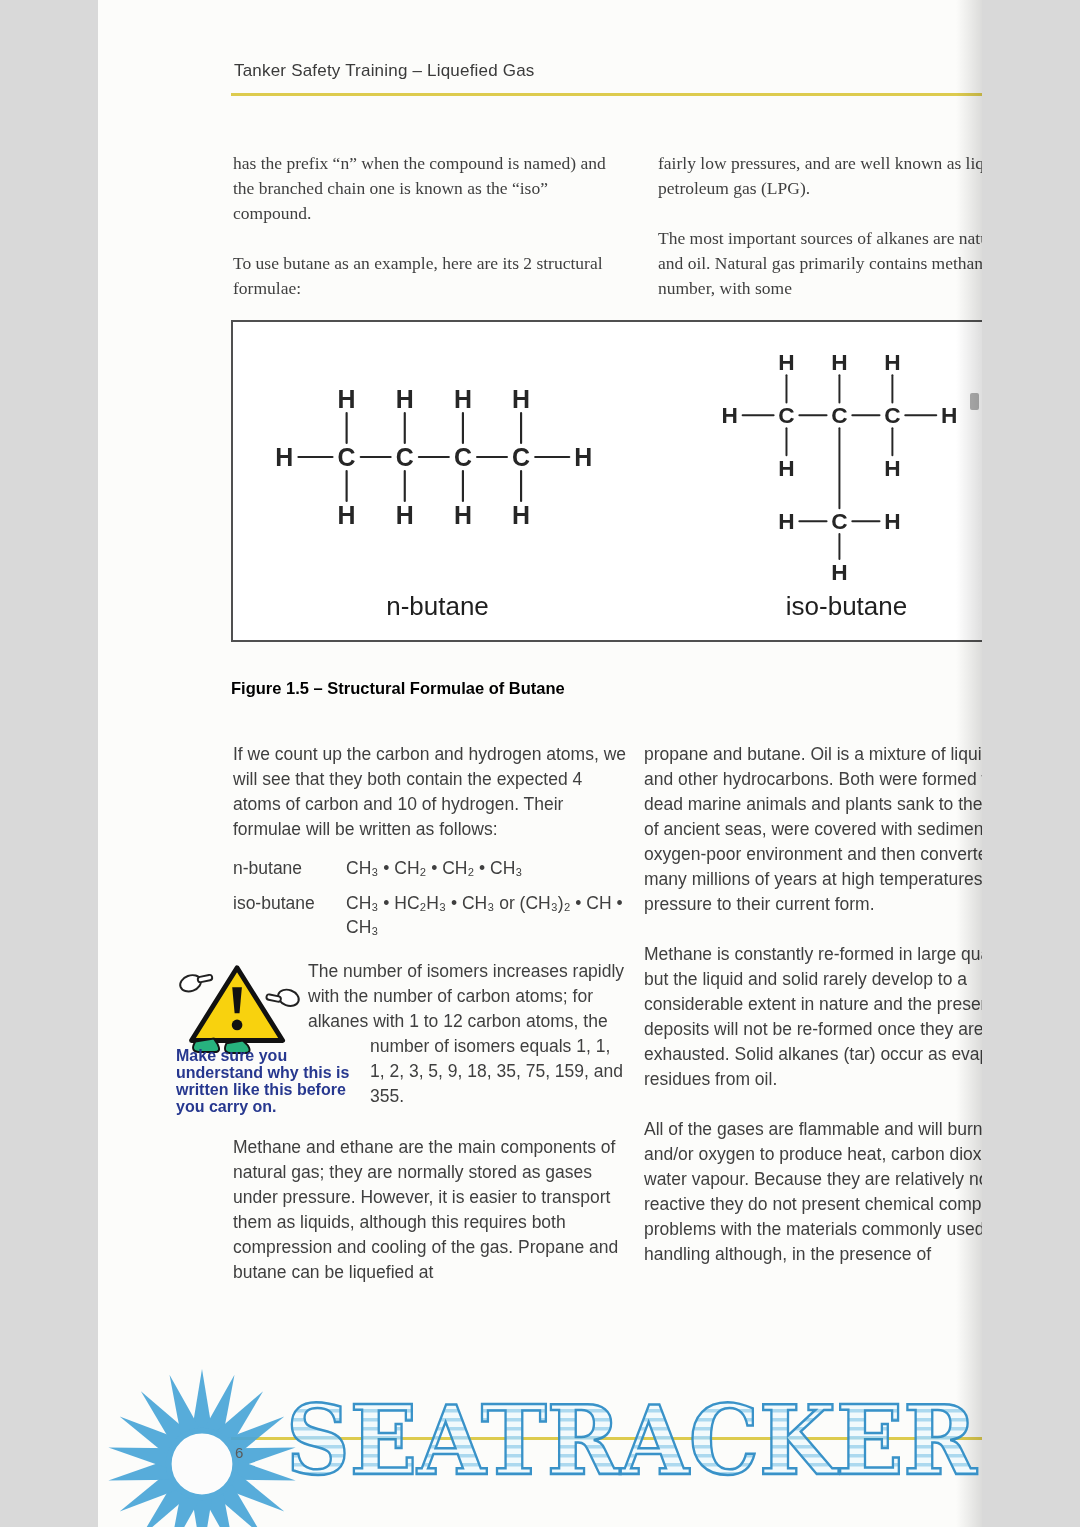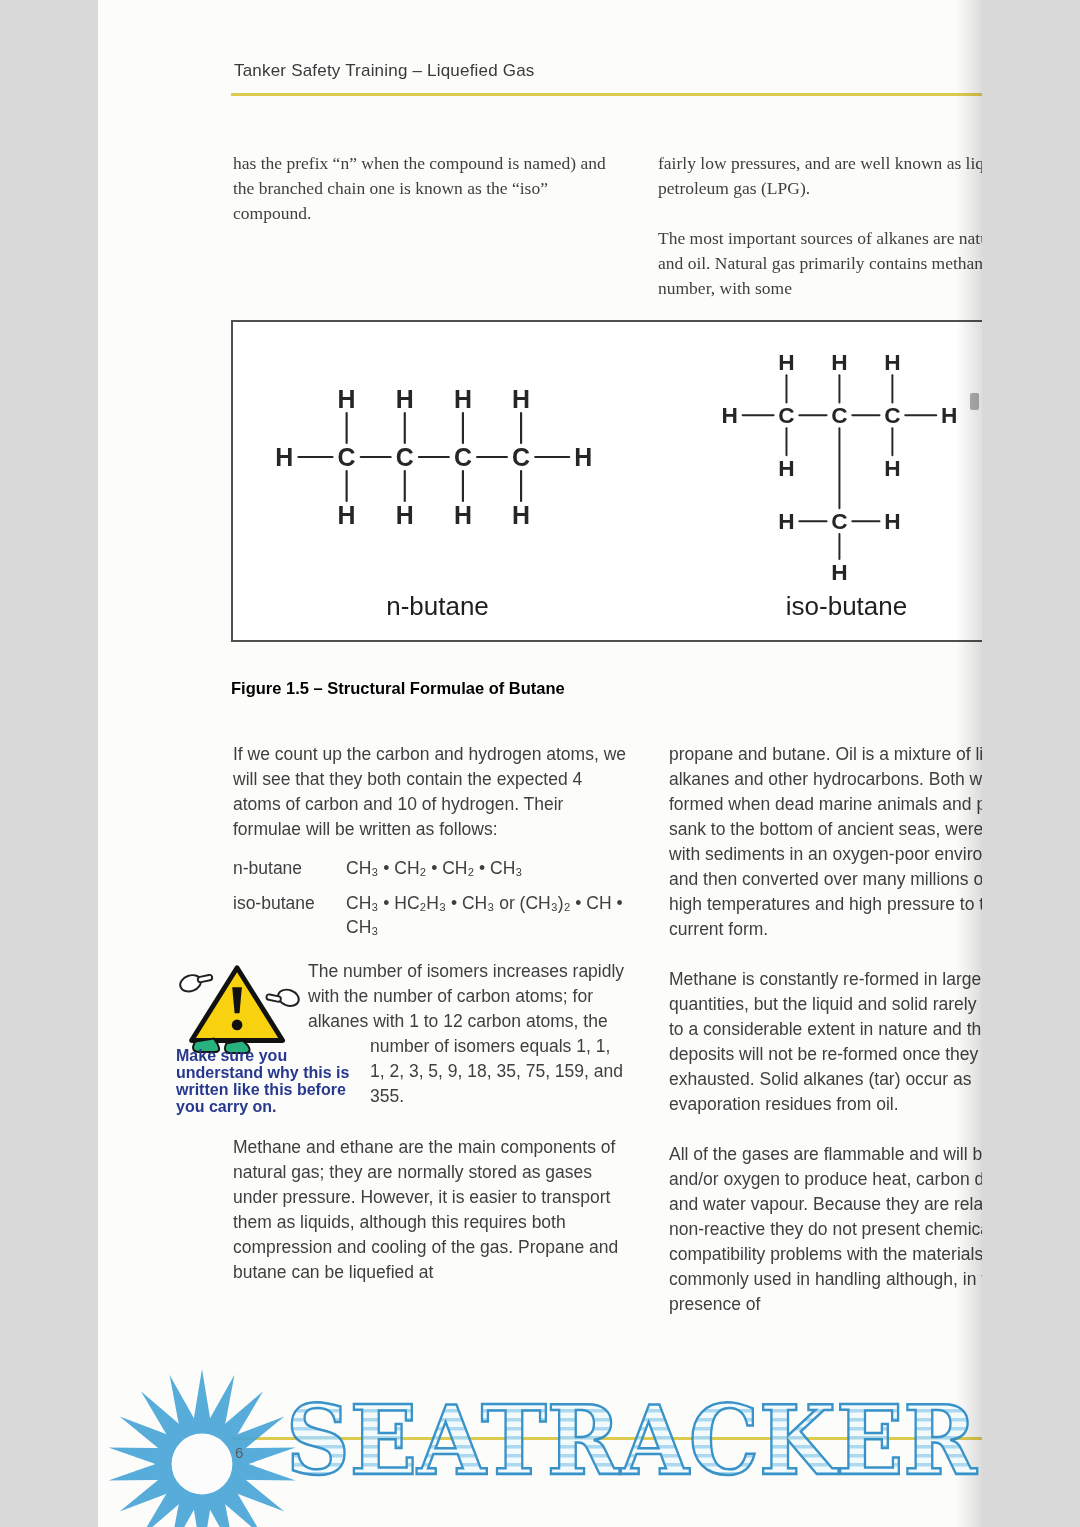--- a/index.html
+++ b/index.html
@@ -31,21 +31,21 @@
   .footer-rule { top:1437px; }
 
   p { font-size:17.5px; line-height:25px; margin:0 0 25px 0; color:#3f3f3f; }
 
   .intro-cols {
     position:absolute; top:151px; left:135px; width:825px;
     display:grid; grid-template-columns:395px 1fr; column-gap:30px;font-family:Liberation Serif, serif;
   }
   .main-cols {
     position:absolute; top:742px; left:135px; width:825px;
-    display:grid; grid-template-columns:395px 1fr; column-gap:41px;
+    display:grid; grid-template-columns:395px 1fr; column-gap:16px;
   }
 
   
   .figure-box {
     position:absolute; top:320px; left:133px; width:822px; height:322px;
     background:#ffffff; border:2px solid #505050; display:flex;
   }
   .molecule { flex:1; display:flex; flex-direction:column; align-items:center; }
   .mol-svg-wrap { flex:1; display:flex; align-items:center; justify-content:center; }
   .mol-label { font-size:26px; color:#1f1f1f; margin-bottom:18px; font-weight:500; }
@@ -91,20 +91,21 @@
 <body>
 
 <div class="page">
 
   <div class="header-title">Tanker Safety Training – Liquefied Gas</div>
   <div class="header-rule"></div>
 
   <div class="intro-cols">
     <div>
       <p>has the prefix “n” when the compound is named) and the branched chain one is known as the “iso” compound.</p>
+      <p>To use butane as an example, here are its 2 structural formulae:</p>
     </div>
     <div>
       <p>fairly low pressures, and are well known as liquefied petroleum gas (LPG).</p>
       <p>The most important sources of alkanes are natural gas and oil. Natural gas primarily contains methane and number, with some</p>
     </div>
   </div>
 
   <div class="figure-box">
     <div class="molecule">
       <div class="mol-svg-wrap">

